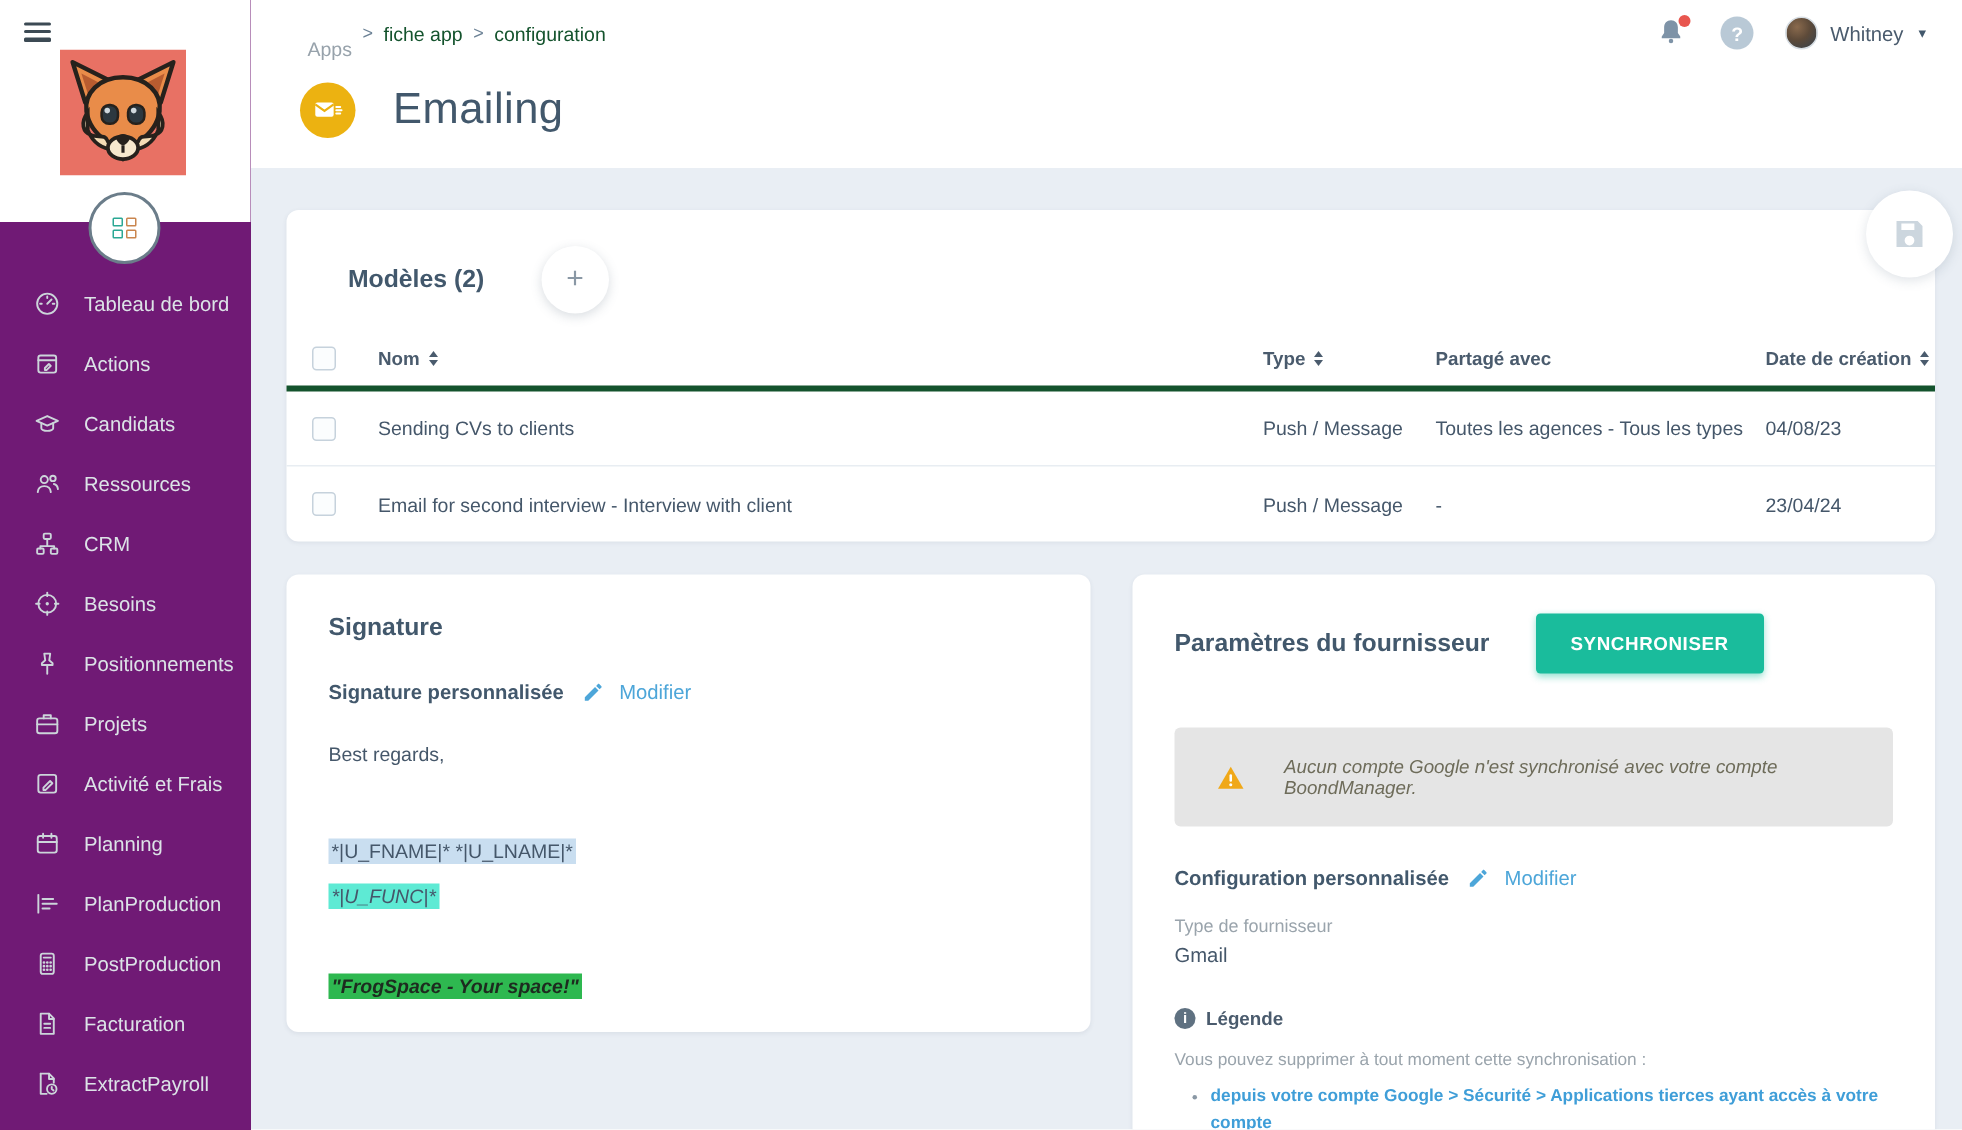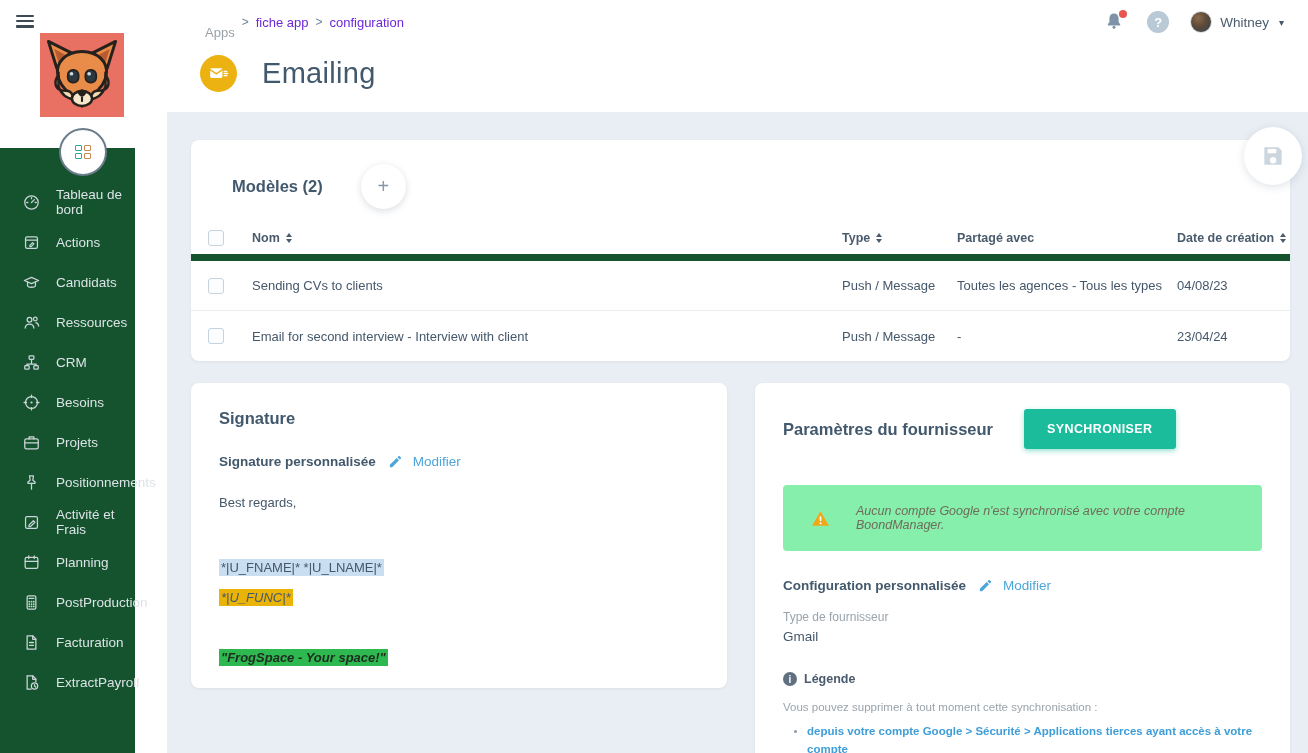--- a/index.html
+++ b/index.html
@@ -1,39 +1,39 @@
 <!DOCTYPE html>
 <html><head>
 <meta charset="utf-8">
 <style>
   * { margin:0; padding:0; box-sizing:border-box; }
   html,body { width:1308px; height:753px; overflow:hidden; font-family:"Liberation Sans",sans-serif; background:#fff; }
 
   
-  .sidebar { position:fixed; left:0; top:0; width:135px; height:753px; background:#14532d; z-index:10; }
+  .sidebar { position:fixed; left:0; top:0; width:167px; height:753px; background:#701a75; z-index:10; }
   .sidebar-top { position:relative; width:100%; height:148px; background:#fff; }
   .hamburger { position:absolute; left:8px; top:8px; width:34px; height:26px; padding:4px 8px; cursor:pointer; }
   .hamburger i { display:block; width:18px; height:2.6px; background:#3c4a54; margin:2.6px 0; border-radius:1px; }
   .fox-logo { position:absolute; left:40px; top:33px; width:84px; height:84px; display:block; }
   .grid-fab { position:absolute; left:59px; top:128px; width:48px; height:48px; background:#fff; border:2px solid #6b7d8a; border-radius:50%; z-index:12; display:flex; align-items:center; justify-content:center; cursor:pointer; }
   .grid-fab-in { display:grid; grid-template-columns:7px 7px; grid-gap:2px; }
   .grid-fab-in b { width:7px; height:6px; border:1.6px solid #2ba894; border-radius:1px; }
   .grid-fab-in b:nth-child(2), .grid-fab-in b:nth-child(4) { border-color:#c9854e; }
   .menu { padding-top:34px; }
   .menu-item { display:flex; align-items:center; height:40px; padding-left:22px; color:#dce3e7; font-size:13.5px; cursor:pointer; }
   .mi-icon { width:19px; height:19px; margin-right:15px; color:#ccd5da; flex:none; }
   .mi-icon svg { width:19px; height:19px; fill:none; stroke:currentColor; stroke-width:1.6; stroke-linecap:round; stroke-linejoin:round; }
 
   
   .main { margin-left:167px; width:1141px; height:753px; display:flex; flex-direction:column; background:#fff; }
   .topbar { height:44px; flex:none; display:flex; align-items:center; padding:0 24px; }
   .crumbs { display:flex; align-items:center; font-size:13px; }
   .crumb { display:flex; align-items:center; }
   .crumb-sep { color:#6c8296; margin:0 7px; font-size:12px; }
-  .crumb-label { color:#6d28d9; cursor:pointer; }
+  .crumb-label { color:#14532d; cursor:pointer; }
   .crumb:first-child .crumb-label { color:#97a2ab;margin-top:20px; }
   .topbar-right { margin-left:auto; display:flex; align-items:center; gap:21px; }
   .bell-wrap { position:relative; width:22px; height:22px; cursor:pointer; }
   .bell-wrap svg { width:20px; height:20px; fill:#7e93a7; }
   .bell-dot { position:absolute; right:-1px; top:-1px; width:8px; height:8px; background:#e8564f; border-radius:50%; }
   .help-btn { width:22px; height:22px; border-radius:50%; background:#b9c9d6; color:#fff; font-size:13px; font-weight:bold; display:flex; align-items:center; justify-content:center; cursor:pointer; }
   .user-chip { display:flex; align-items:center; gap:8px; cursor:pointer; }
   .avatar { width:22px; height:22px; border-radius:50%; background:radial-gradient(circle at 35% 30%, #8a6a4d 0%, #5d4a39 45%, #33414e 100%); border:1px solid #d7dee4; }
   .user-name { font-size:13.5px; color:#4a5b6d; }
   .caret { font-size:10px; color:#42586c; margin-left:2px; }
@@ -50,21 +50,21 @@
 
   .card { background:#fff; border-radius:8px; box-shadow:0 1px 3px rgba(60,80,100,.08); }
 
   
   .models-card { margin-bottom:22px; }
   .models-head { display:flex; align-items:center; padding:24px 28px 12px 41px; }
   .card-title { font-size:16.5px; font-weight:bold; color:#42586c; }
   .plus-fab { width:45px; height:45px; border-radius:50%; background:#fff; box-shadow:0 2px 7px rgba(80,100,120,.22); margin-left:38px; display:flex; align-items:center; justify-content:center; font-size:20px; color:#8a98a5; cursor:pointer; font-weight:300; }
 
   .trow { display:grid; grid-template-columns:44px 590px 115px 220px 1fr; align-items:center; padding-left:17px; }
-  .thead { height:40px; border-bottom:7px solid #14532d; }
+  .thead { height:40px; border-bottom:4px solid #14532d; }
   .th { font-size:12.5px; font-weight:bold; color:#4a5b6d; display:flex; align-items:center; cursor:pointer; }
   .sort-icon { display:inline-flex; flex-direction:column; gap:2px; margin-left:6px; }
   .sort-icon::before { content:""; border:3.5px solid transparent; border-top-width:0; border-bottom:4px solid #4a5b6d; }
   .sort-icon::after { content:""; border:3.5px solid transparent; border-bottom-width:0; border-top:4px solid #4a5b6d; }
   .tbody-row { height:50px; font-size:13px; color:#45576a; border-bottom:1px solid #e8edf2; cursor:pointer; }
   .tbody-wrap > .tbody-row:last-child { border-bottom:none; }
   .cb { width:16px; height:16px; border:1.5px solid #c6d2dc; border-radius:3px; background:#fbfdfe; cursor:pointer; }
   .cell-name { padding-right:12px; }
 
   
@@ -75,28 +75,28 @@
   .pencil-icon { width:15px; height:15px; margin:0 10px 0 12px; }
   .pencil-icon svg { width:15px; height:15px; fill:#4da6d9; }
   .modify-link { font-size:13.5px; color:#4da6d9; cursor:pointer; }
   .sig-body { margin-top:24px; font-size:13px; color:#45576a; }
   .sig-line { margin-bottom:10px; }
   .sig-line span { line-height:19px; }
   .sig-line:nth-child(1) { margin-bottom:46px; }
   .sig-line:nth-child(2) { margin-bottom:11px; }
   .sig-line:nth-child(3) { margin-bottom:41px; }
   .sig-line[data-style="hl-blue"] span { background:#c9def0; padding:1px 2px; }
-  .sig-line[data-style="hl-blue-italic"] span { background:#eab308; font-style:italic; padding:1px 2px; }
+  .sig-line[data-style="hl-blue-italic"] span { background:#5eead4; font-style:italic; padding:1px 2px; }
   .sig-line[data-style="hl-green"] span { background:#2eb850; font-style:italic; font-weight:bold; color:#1d2b1f; padding:1px 2px; }
 
   
   .provider-card { flex:1; min-height:510px; padding:26px 28px; }
   .provider-head { display:flex; align-items:center; }
   .sync-btn { margin-left:31px; background:#1abc9c; color:#fff; border:none; font-family:inherit; font-size:12.5px; font-weight:bold; letter-spacing:.4px; padding:13px 23px; border-radius:3px; box-shadow:0 2px 5px rgba(26,188,156,.45); cursor:pointer; }
-  .warn-box { margin-top:36px; background:#86efac; border-radius:4px; padding:19px 22px; display:flex; align-items:center; }
+  .warn-box { margin-top:36px; background:#e5e5e5; border-radius:4px; padding:19px 22px; display:flex; align-items:center; }
   .warn-icon { flex:none; margin:0 26px 0 6px; width:19px; height:17px; }
   .warn-icon svg { width:19px; height:17px; }
   .warn-text { font-size:12.5px; font-style:italic; color:#6e6c5a; }
   .config-row { display:flex; align-items:center; margin-top:27px; }
   .config-label { font-size:13.5px; font-weight:bold; color:#42586c; }
   .field-label { margin-top:17px; font-size:12px; color:#9aa4ac; }
   .field-value { margin-top:5px; font-size:13.5px; color:#45576a; }
   .legend-title-row { display:flex; align-items:center; margin-top:28px; }
   .info-icon { width:14px; height:14px; border-radius:50%; background:#5f7181; color:#fff; font-size:10px; font-weight:bold; font-style:normal; display:flex; align-items:center; justify-content:center; margin-right:7px; }
   .legend-title { font-size:12.5px; font-weight:bold; color:#4a5b6d; }
@@ -186,45 +186,52 @@
       <a class="menu-item">
       <span class="mi-icon"><svg viewBox="0 0 24 24">
             <circle cx="12" cy="12" r="7.5"></circle>
             <path d="M12 2.6v3M12 18.4v3M2.6 12h3M18.4 12h3"></path>
             <circle cx="12" cy="12" r="1.4" fill="currentColor" stroke="none"></circle>
           </svg></span>
       <span class="mi-label">Besoins</span>
     </a>
       <a class="menu-item">
       <span class="mi-icon"><svg viewBox="0 0 24 24">
+            <path d="M9.5 3.5h5l-.8 5.6 2.8 2.4v1.6H7.5v-1.6l2.8-2.4-.8-5.6z"></path>
+            <path d="M12 13.1v7.4"></path>
+          </svg></span>
+      <span class="mi-label">Positionnements</span>
+    </a>
+      <a class="menu-item">
+      <span class="mi-icon"><svg viewBox="0 0 24 24">
             <rect x="3.5" y="7.5" width="17" height="12.5" rx="2"></rect>
             <path d="M9 7.5V4.8h6v2.7M3.5 12.5h17"></path>
           </svg></span>
       <span class="mi-label">Projets</span>
     </a>
       <a class="menu-item">
       <span class="mi-icon"><svg viewBox="0 0 24 24">
-            <path d="M9.5 3.5h5l-.8 5.6 2.8 2.4v1.6H7.5v-1.6l2.8-2.4-.8-5.6z"></path>
-            <path d="M12 13.1v7.4"></path>
-          </svg></span>
-      <span class="mi-label">Positionnements</span>
-    </a>
-      <a class="menu-item">
-      <span class="mi-icon"><svg viewBox="0 0 24 24">
             <rect x="4.5" y="4.5" width="15" height="15" rx="2"></rect>
             <path d="M8.8 15.3l5.6-5.6 1.9 1.9-5.6 5.6H8.8v-1.9z"></path>
           </svg></span>
       <span class="mi-label">Activité et Frais</span>
     </a>
       <a class="menu-item">
       <span class="mi-icon"><svg viewBox="0 0 24 24">
             <rect x="4" y="5.5" width="16" height="14" rx="2"></rect>
             <path d="M8.5 3.5V7M15.5 3.5V7M4 10.5h16"></path>
           </svg></span>
       <span class="mi-label">Planning</span>
+    </a>
+      <a class="menu-item">
+      <span class="mi-icon"><svg viewBox="0 0 24 24">
+            <path d="M4.5 4.5v15"></path>
+            <path d="M8 8h9M8 12h12M8 16h6"></path>
+          </svg></span>
+      <span class="mi-label">PlanProduction</span>
     </a>
       <a class="menu-item">
       <span class="mi-icon"><svg viewBox="0 0 24 24">
             <rect x="6.5" y="3.5" width="11" height="17" rx="1.8"></rect>
             <path d="M9 6.8h6"></path>
             <path d="M9.2 11h.1M12 11h.1M14.8 11h.1M9.2 14h.1M12 14h.1M14.8 14h.1M9.2 17h.1M12 17h.1M14.8 17h.1" stroke-width="2.2"></path>
           </svg></span>
       <span class="mi-label">PostProduction</span>
     </a>
       <a class="menu-item">

